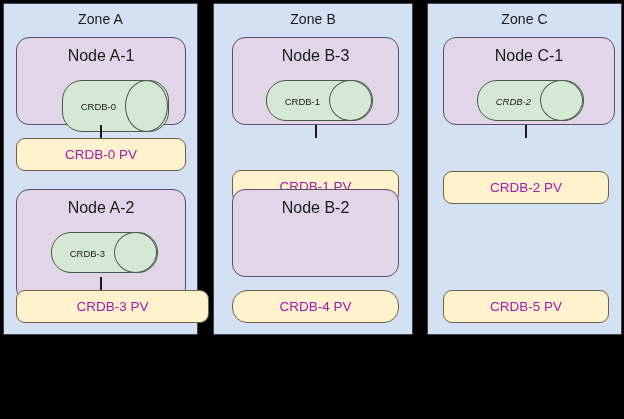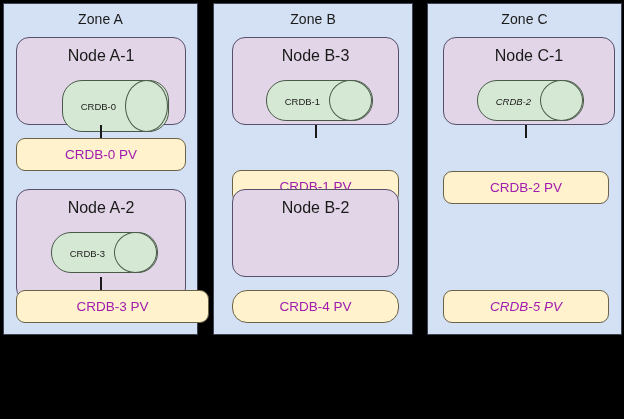--- a/index.html
+++ b/index.html
@@ -190,18 +190,18 @@
         <div class="cyl-body"></div>
         <div class="cyl-cap"></div>
         <div class="cyl-label">CRDB-2</div>
       </div>
     </div>
     <div class="connector" style="left:97px; top:121px; height:13px;"></div>
     <div class="pv" style="left:15px; top:134px; width:166px; height:33px;margin-top:33px;">
       <span class="pv-label">CRDB-2 PV</span>
     </div>
 
-    <div class="pv" style="left:15px; top:286px; width:166px; height:33px;font-style:italic;">
+    <div class="pv" style="left:15px; top:286px; width:166px; height:33px;">
       <span class="pv-label">CRDB-5 PV</span>
     </div>
   </div>
 
 </div>
 
 </body></html>

